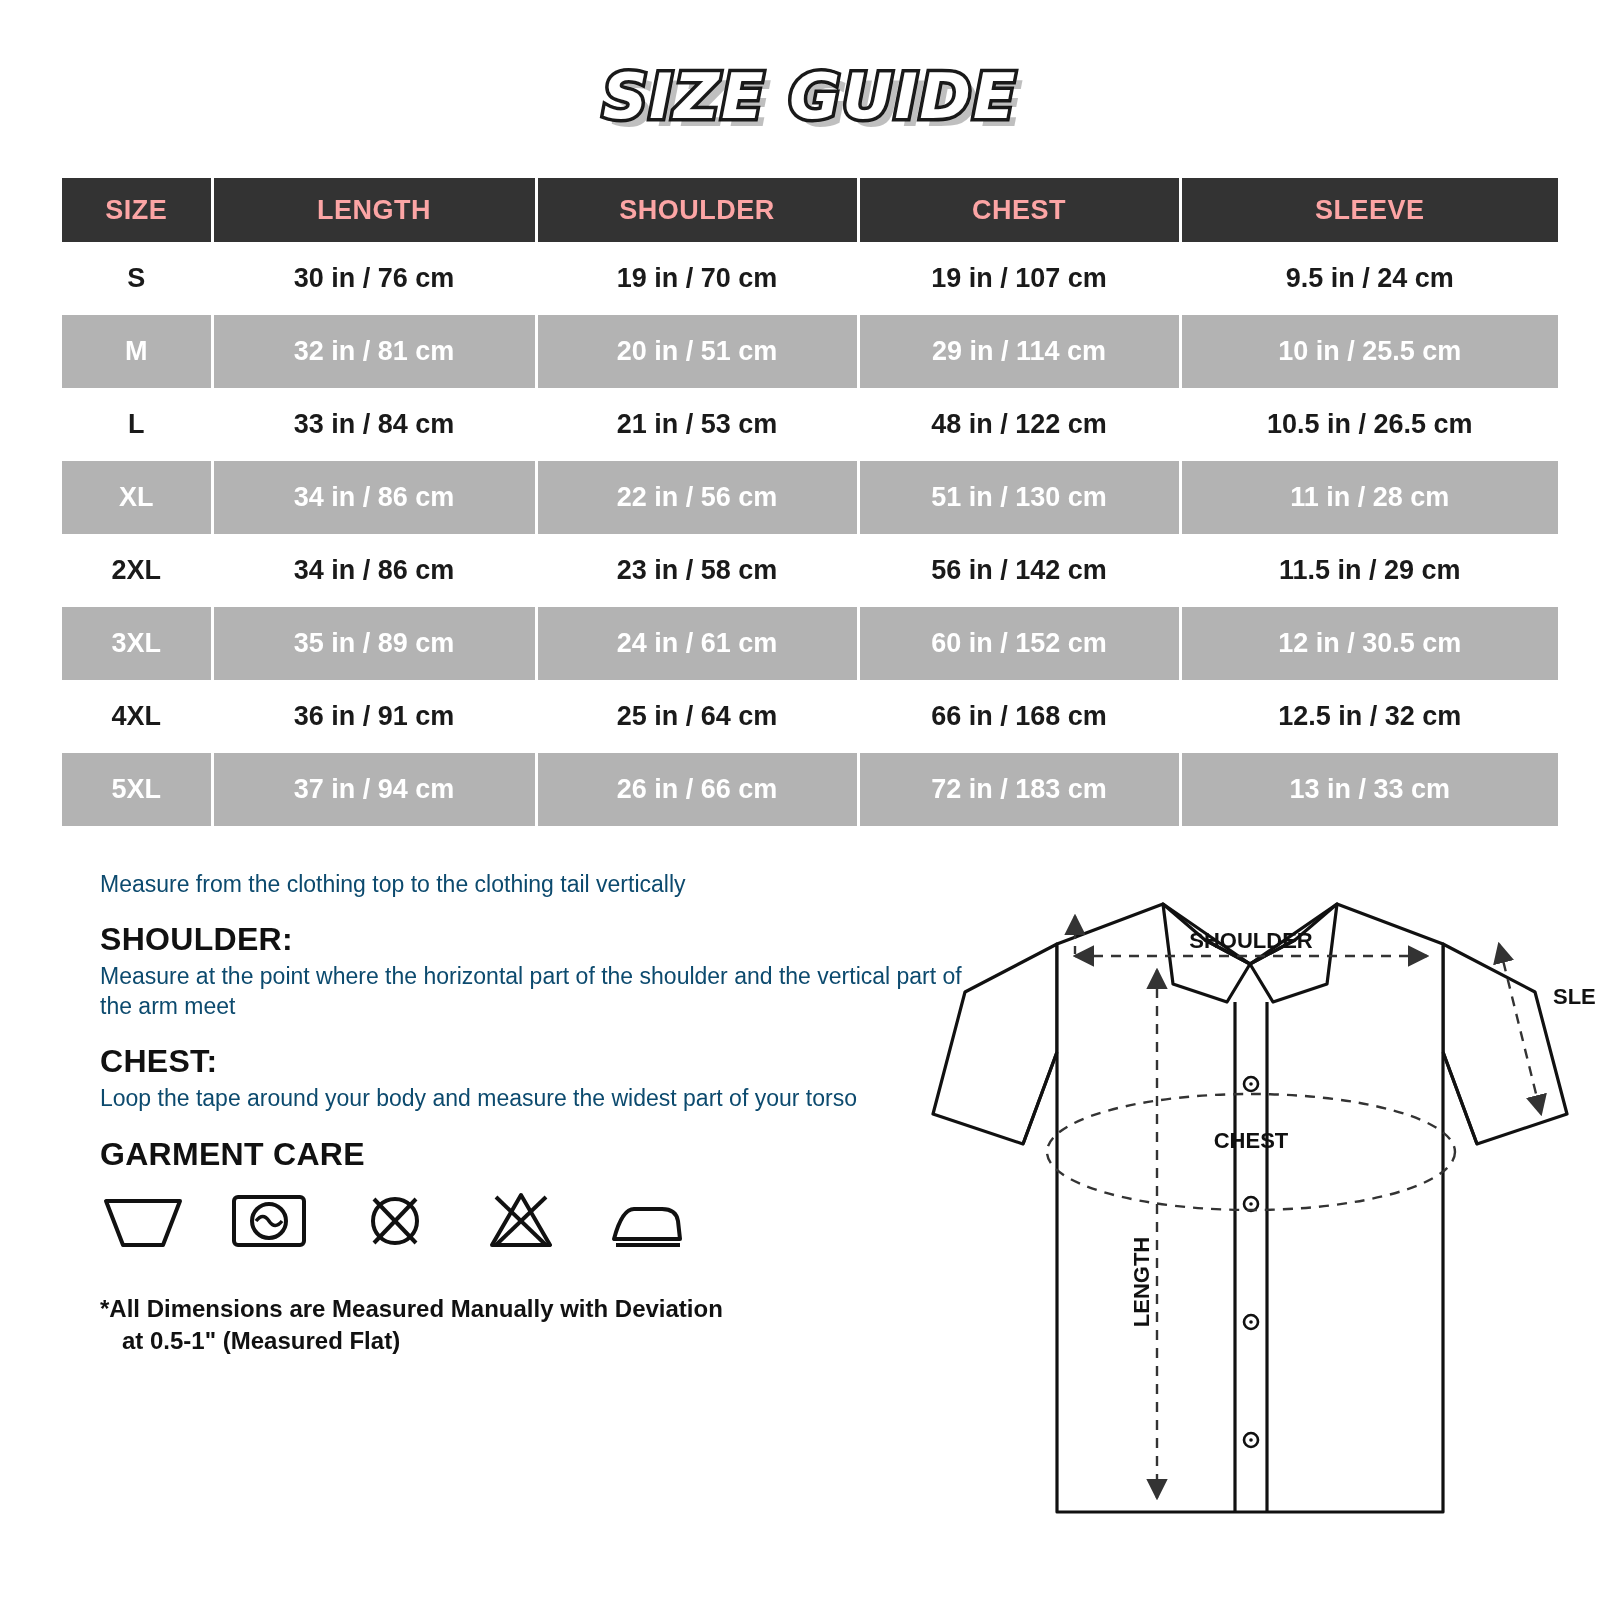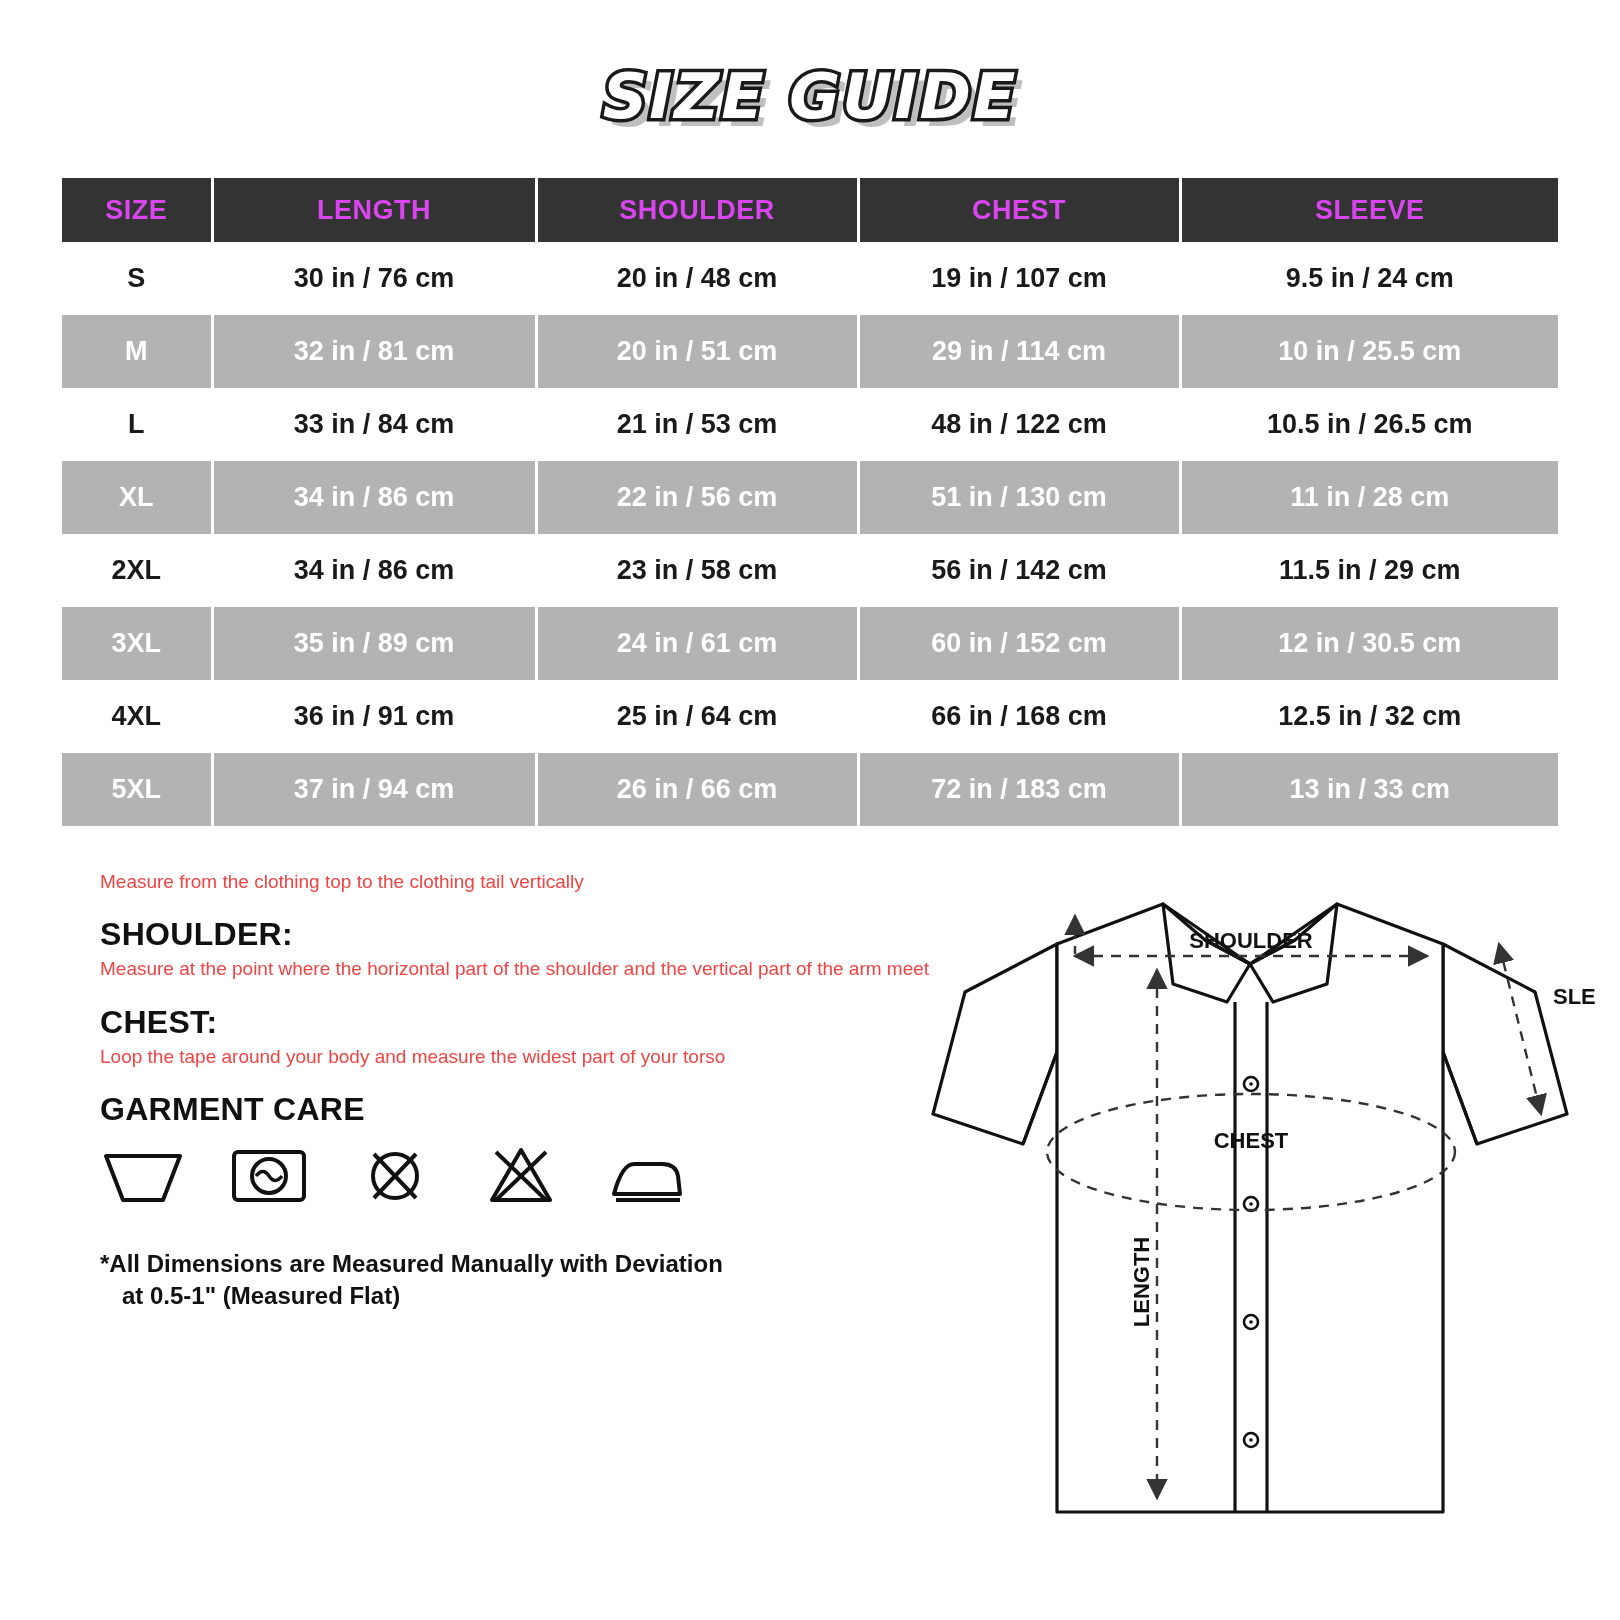--- a/index.html
+++ b/index.html
@@ -45,21 +45,21 @@
     left: 62px;
     width: 1496px;
   }
   table.size-table {
     width: 100%;
     border-collapse: collapse;
     table-layout: fixed;
   }
   table.size-table th {
     background: #333333;
-    color: #d946ef;
+    color: #fca5a5;
     font-size: 27px;
     font-weight: bold;
     height: 64px;
     letter-spacing: 0.5px;
     border-right: 3px solid #ffffff;
   }
   table.size-table th:last-child { border-right: none; }
   table.size-table td {
     font-size: 27px;
     font-weight: bold;
@@ -88,25 +88,25 @@
     width: 880px;
     color: #111111;
   }
   .note-h {
     font-size: 32px;
     font-weight: bold;
     margin: 0 0 4px 0;
     letter-spacing: 0.3px;
   }
   .note-p {
-    font-size: 19px;
+    font-size: 23px;
     font-weight: normal;
     margin: 0 0 22px 0;
     line-height: 1.28;
-    color: #ef4444;
+    color: #0c4a6e;
   }
   .note-h.care { margin-top: 6px; margin-bottom: 14px; }
 
   
   .care-icons {
     display: flex;
     gap: 40px;
     align-items: flex-end;
     margin-top: 6px;
     margin-bottom: 40px;
@@ -163,21 +163,21 @@
           <th>LENGTH</th>
           <th>SHOULDER</th>
           <th>CHEST</th>
           <th>SLEEVE</th>
         </tr>
       </thead>
       <tbody>
         <tr class="plain">
           <td>S</td>
           <td>30 in / 76 cm</td>
-          <td>20 in / 48 cm</td>
+          <td>19 in / 70 cm</td>
           <td>19 in / 107 cm</td>
           <td>9.5 in / 24 cm</td>
         </tr>
         <tr class="alt">
           <td>M</td>
           <td>32 in / 81 cm</td>
           <td>20 in / 51 cm</td>
           <td>29 in / 114 cm</td>
           <td>10 in / 25.5 cm</td>
         </tr>

